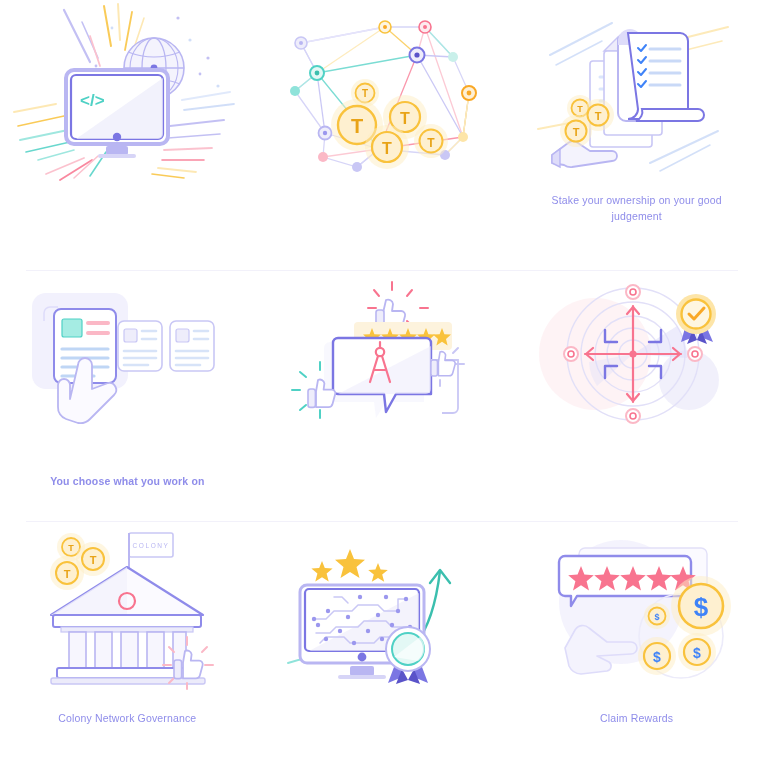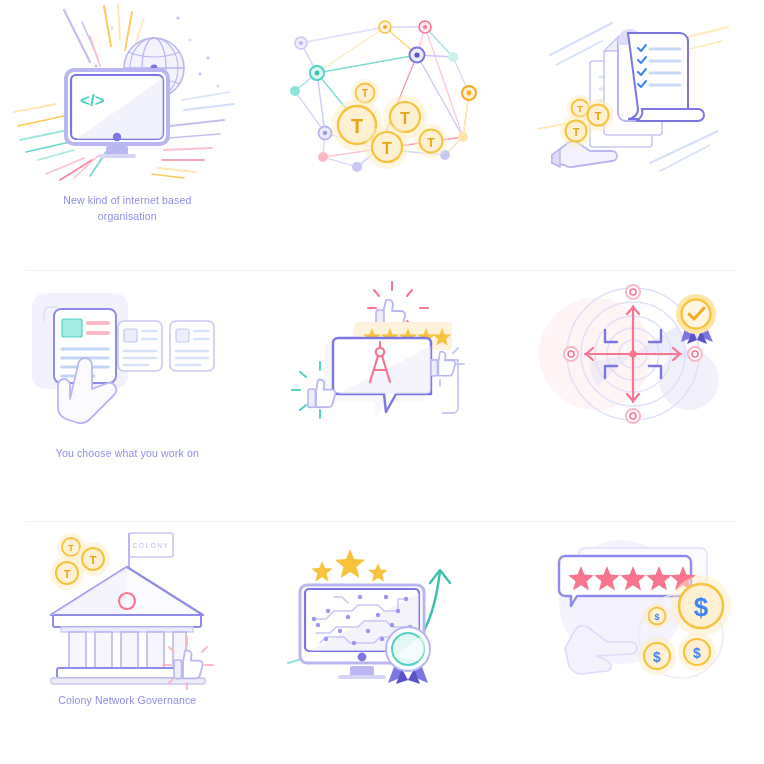--- a/index.html
+++ b/index.html
@@ -55,22 +55,22 @@
   .caption {
     font-size: 10.5px;
     line-height: 16px;
     color: #8f8dea;
     text-align: center;
     width: 190px;
     letter-spacing: 0.15px;
     font-family: "Liberation Sans", sans-serif;
   }
   .row-1 .caption { margin-top: 12px; }
-  .row-2 .caption { margin-top: 4px; }
-  .row-3 .caption { }
+  .row-2 .caption { margin-top: 32px; font-weight: bold; }
+  .row-3 .caption { margin-top: 18px; }
 
   svg { display: block; overflow: visible; }
 </style>
 </head>
 <body>
 
 <div id="page">
 
   <div class="row row-1">
 
@@ -127,21 +127,20 @@
             <rect x="54" y="70" width="102" height="74" rx="8" fill="#ffffff" stroke="#b9b6f2" stroke-width="4"></rect>
             <rect x="59" y="75" width="92" height="64" rx="5" fill="#ffffff" stroke="#7b76e3" stroke-width="2.2"></rect>
             <path d="M64 139 L151 78 L151 134 a5 5 0 0 1 -5 5 Z" fill="#eeedfb" opacity="0.75"></path>
             <circle cx="105" cy="137" r="4.2" fill="#7b76e3"></circle>
             <rect x="94" y="146" width="22" height="9" rx="2" fill="#b9b6f2"></rect>
             <rect x="86" y="154" width="38" height="4" rx="2" fill="#d7d5f7"></rect>
           </g>
           <text x="68" y="106" font-family="&quot;Liberation Sans&quot;, sans-serif" font-size="17" font-weight="bold" fill="#4fd1c5">&lt;/&gt;</text>
         </svg>
       </div>
-      <div class="caption">New kind of internet based organisation</div>
     </div>
 
     <div class="cell">
       <div class="art">
         <svg width="210" height="170" viewBox="0 0 210 170">
           <g fill="none" stroke-width="1.3" opacity="0.75">
             <path d="M24 38 L40 68 L18 86 L48 128 L46 152 L80 162 L102 144 L168 150 L186 132 L192 88 L176 52 L148 22 L108 22 Z" stroke="#c9c7f5"></path>
             <line x1="40" y1="68" x2="108" y2="22" stroke="#fde5a8"></line>
             <line x1="40" y1="68" x2="140" y2="50" stroke="#4fd1c5"></line>
             <line x1="140" y1="50" x2="108" y2="22" stroke="#f9c23c"></line>
@@ -263,20 +262,21 @@
             <text x="48" y="109" text-anchor="middle" font-family="&quot;Liberation Sans&quot;, sans-serif" font-size="9" font-weight="bold" fill="#e8a317">T</text>
             <circle cx="66" cy="112" r="16" fill="#fdeec4" opacity="0.5"></circle>
             <circle cx="66" cy="112" r="10.5" fill="#fef0d0" stroke="#f9c23c" stroke-width="2"></circle>
             <text x="66" y="117" text-anchor="middle" font-family="&quot;Liberation Sans&quot;, sans-serif" font-size="11" font-weight="bold" fill="#e8a317">T</text>
             <circle cx="44" cy="128" r="16" fill="#fdeec4" opacity="0.5"></circle>
             <circle cx="44" cy="128" r="10.5" fill="#fef0d0" stroke="#f9c23c" stroke-width="2"></circle>
             <text x="44" y="133" text-anchor="middle" font-family="&quot;Liberation Sans&quot;, sans-serif" font-size="11" font-weight="bold" fill="#e8a317">T</text>
           </g>
         </svg>
       </div>
+      <div class="caption">Stake your ownership on your good judgement</div>
     </div>
   </div>
 
   <div class="divider"></div>
 
   <div class="row row-2">
 
     <div class="cell">
       <div class="art">
         <svg width="210" height="150" viewBox="0 0 210 150">
@@ -593,16 +593,17 @@
             <circle cx="120" cy="124" r="19" fill="#fdeec4" opacity="0.5"></circle>
             <circle cx="120" cy="124" r="13" fill="#fef0d0" stroke="#f9c23c" stroke-width="2.2"></circle>
             <text x="120" y="130" text-anchor="middle" font-family="&quot;Liberation Sans&quot;, sans-serif" font-size="14" font-weight="bold" fill="#3f83f8">$</text>
 
             <circle cx="160" cy="120" r="19" fill="#fdeec4" opacity="0.5"></circle>
             <circle cx="160" cy="120" r="13" fill="#fef0d0" stroke="#f9c23c" stroke-width="2.2"></circle>
             <text x="160" y="126" text-anchor="middle" font-family="&quot;Liberation Sans&quot;, sans-serif" font-size="14" font-weight="bold" fill="#3f83f8">$</text>
           </g>
         </svg>
       </div>
+      <div class="caption">Claim Rewards</div>
     </div>
   </div>
 
 </div>
 
 </body></html>

